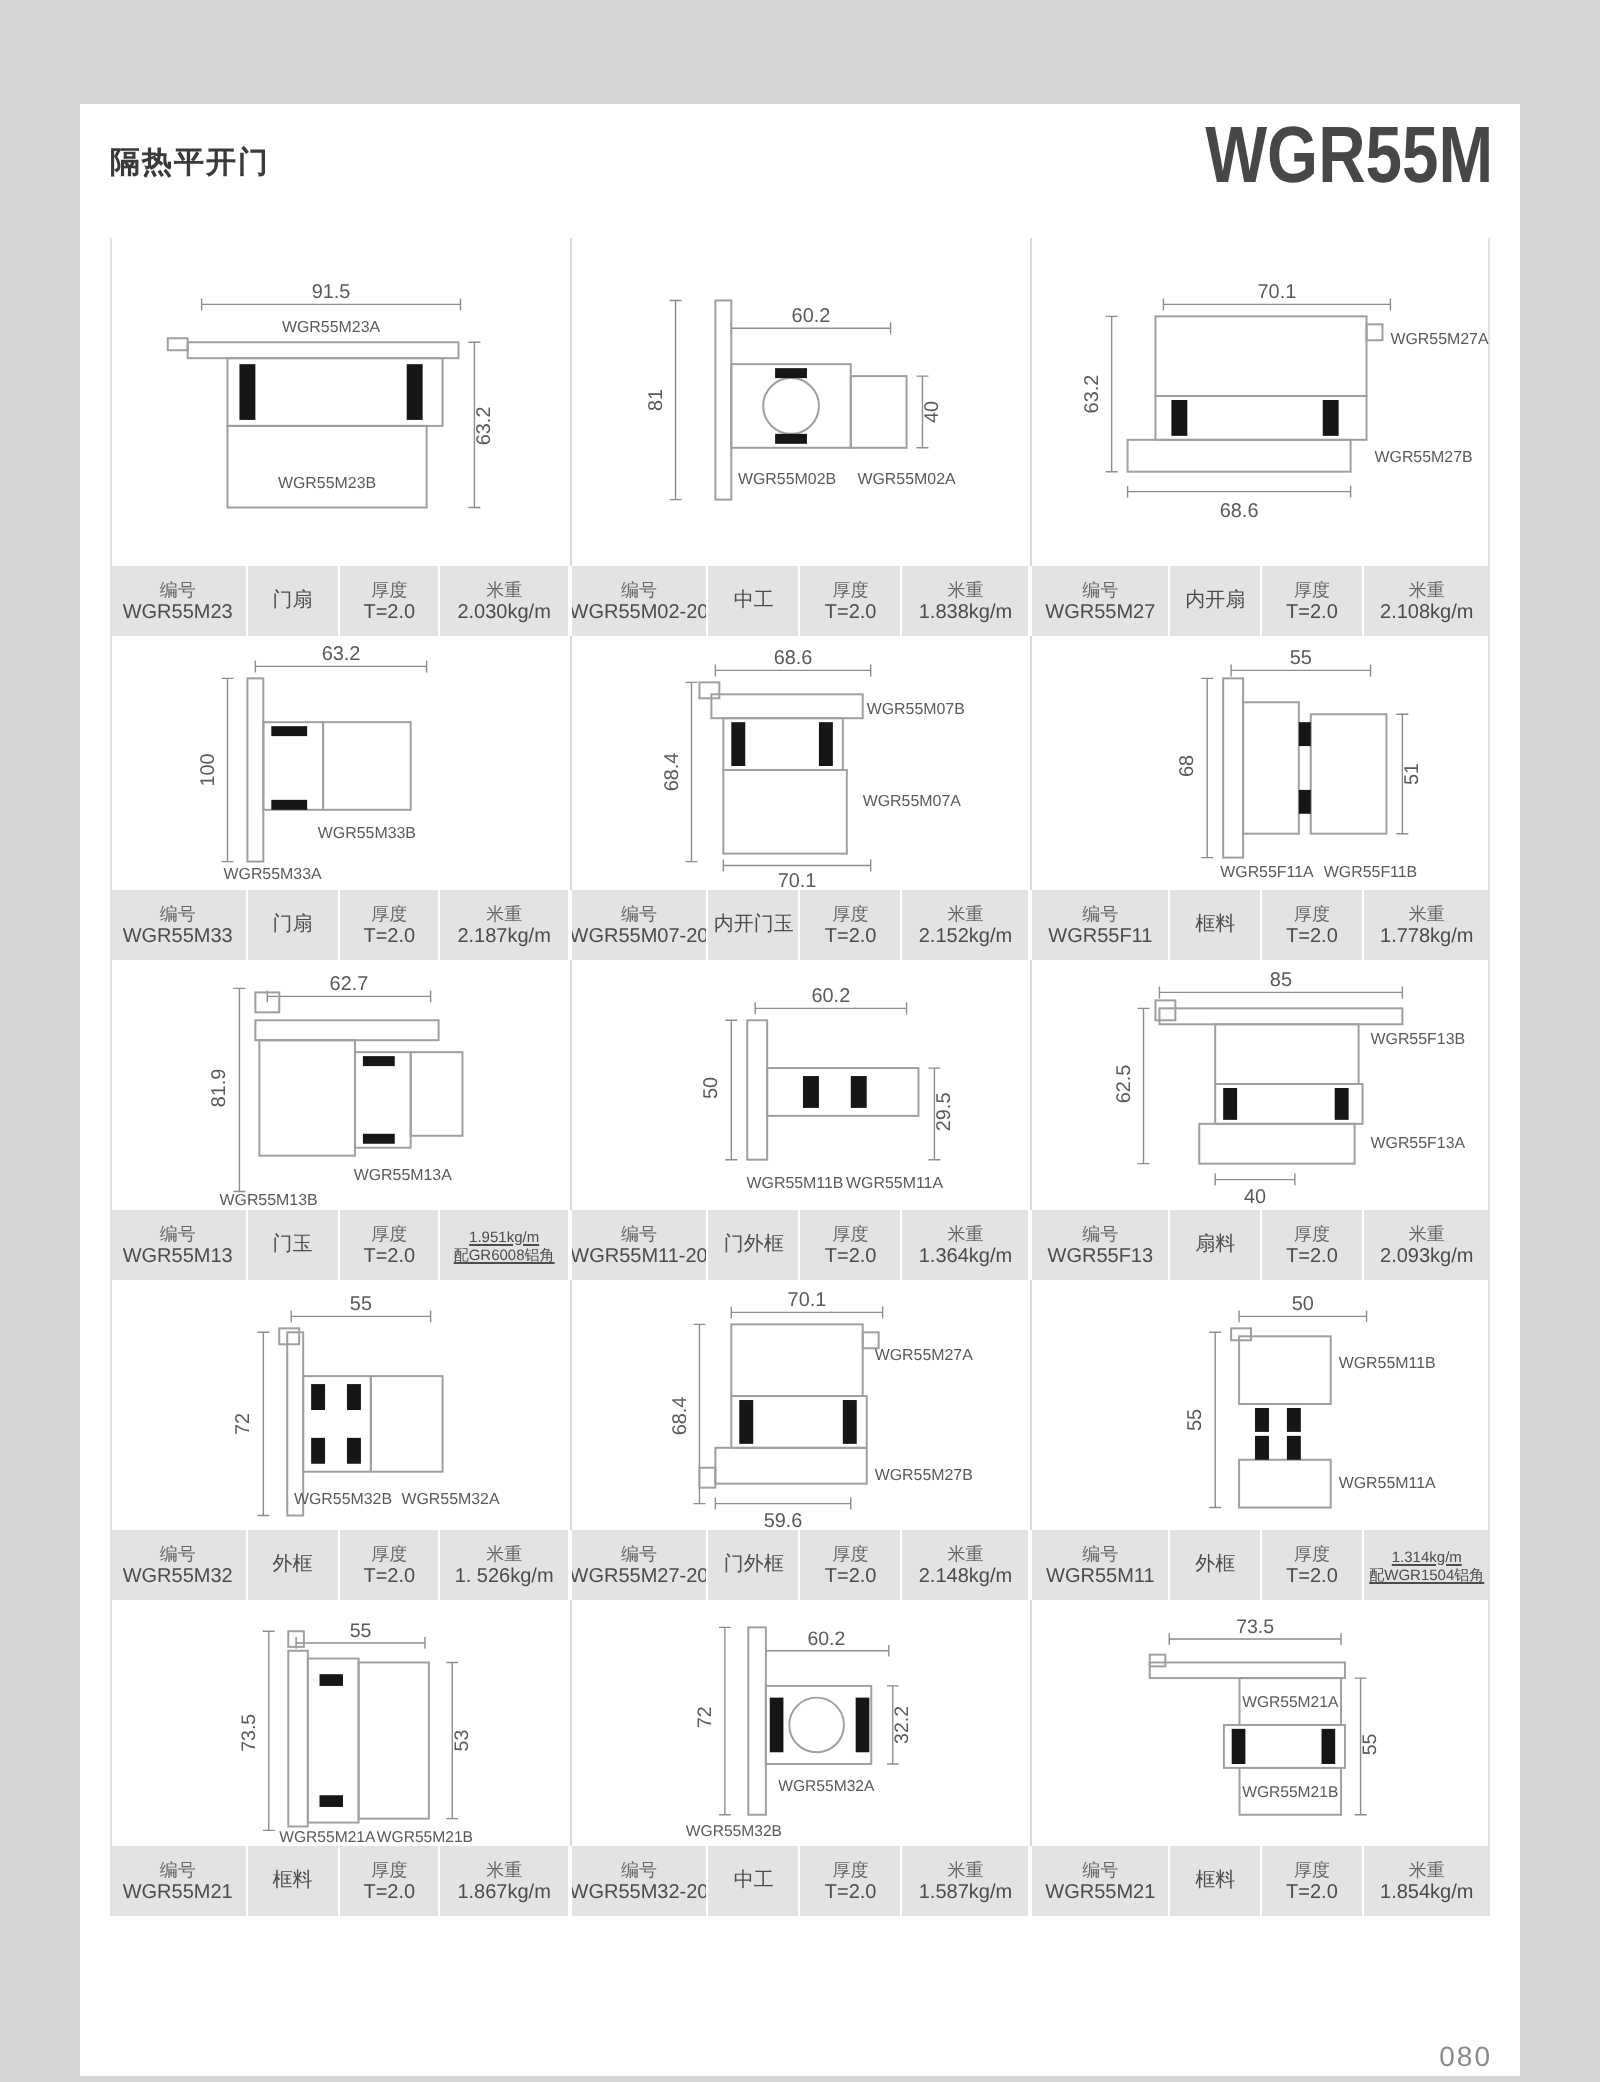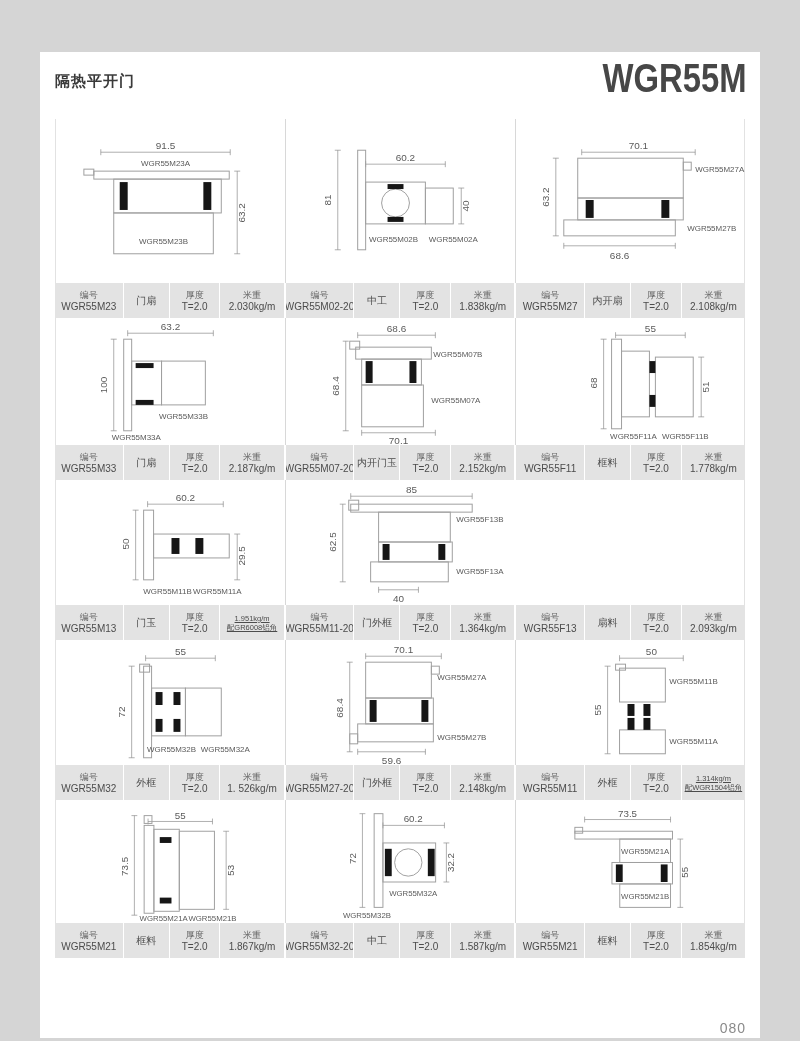--- a/index.html
+++ b/index.html
@@ -303,20 +303,43 @@
             <span class="iv">1.778kg/m</span>
             <span class="in"></span>
           </div>
       </div>
     </div>
 
     <div class="draw-row h125">
       <div class="cell">
         <svg width="229" height="126" viewBox="0 0 230 126">
           <g class="dl">
+              <path d="M78 18H160M78 15v6M160 15v6"></path>
+              <path d="M64 14V116M61 14h6M61 116h6"></path>
+            </g>
+          <g>
+              <rect class="p" x="72" y="16" width="12" height="10"></rect>
+              <rect class="p" x="72" y="30" width="92" height="10"></rect>
+              <rect class="p" x="74" y="40" width="48" height="58"></rect>
+              <rect class="p" x="122" y="46" width="28" height="48"></rect>
+              <rect class="p" x="150" y="46" width="26" height="42"></rect>
+            </g>
+          <g>
+              <rect class="tb" x="126" y="48" width="16" height="5"></rect>
+              <rect class="tb" x="126" y="87" width="16" height="5"></rect>
+            </g>
+          <text class="dt" x="119" y="15" text-anchor="middle">62.7</text>
+          <text class="dt" x="57" y="64" text-anchor="middle" transform="rotate(-90 57 64)">81.9</text>
+          <text class="lb" x="146" y="110" text-anchor="middle">WGR55M13A</text>
+          <text class="lb" x="54" y="123">WGR55M13B</text>
+        </svg>
+      </div>
+      <div class="cell">
+        <svg width="229" height="126" viewBox="0 0 230 126">
+          <g class="dl">
               <path d="M92 24H168M92 21v6M168 21v6"></path>
               <path d="M80 30V100M77 30h6M77 100h6"></path>
               <path d="M182 54V100M179 54h6M179 100h6"></path>
             </g>
           <g>
               <rect class="p" x="88" y="30" width="10" height="70"></rect>
               <rect class="p" x="98" y="54" width="76" height="24"></rect>
             </g>
           <g>
               <rect class="tb" x="116" y="58" width="8" height="16"></rect>

